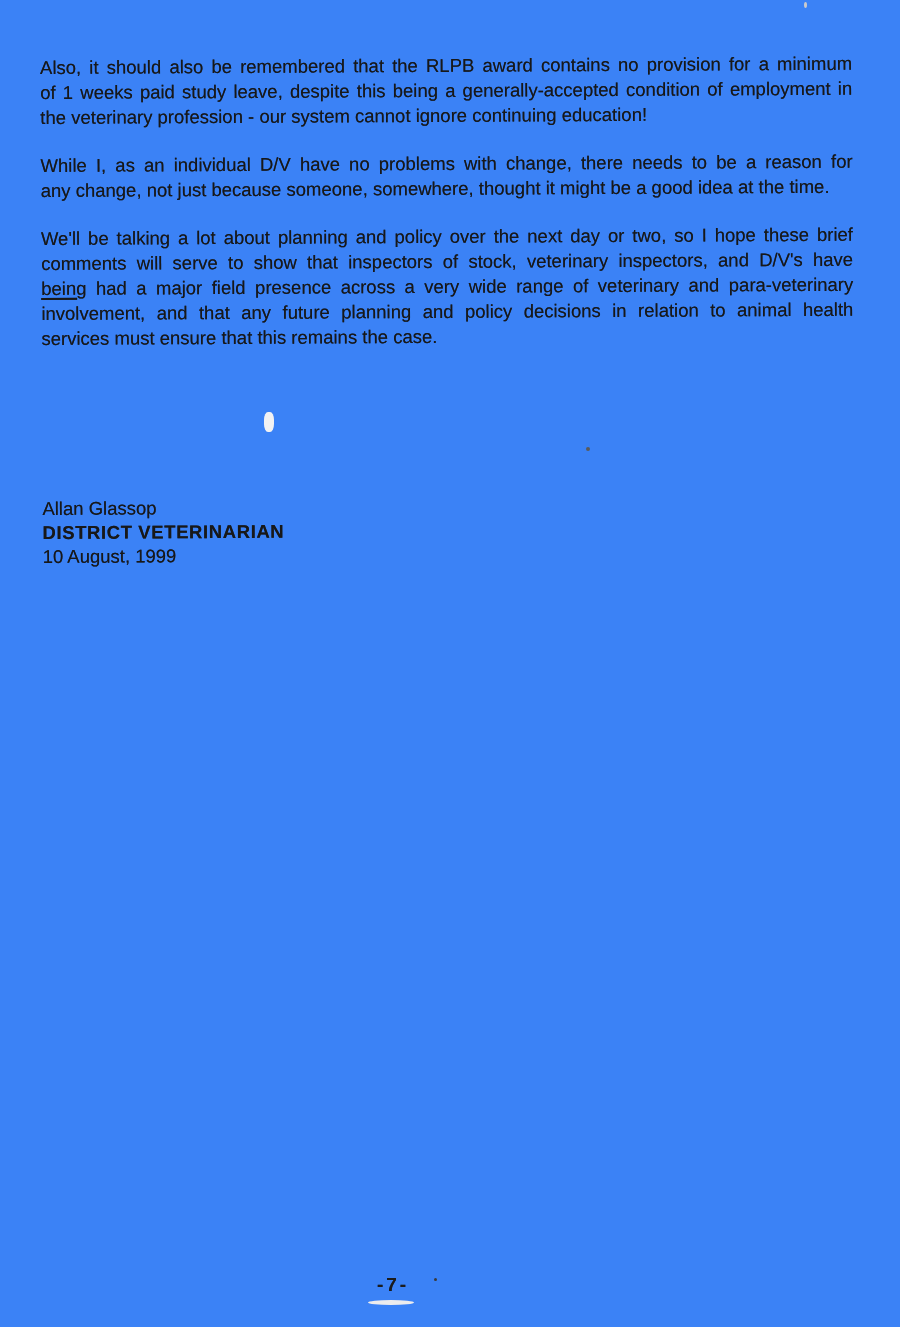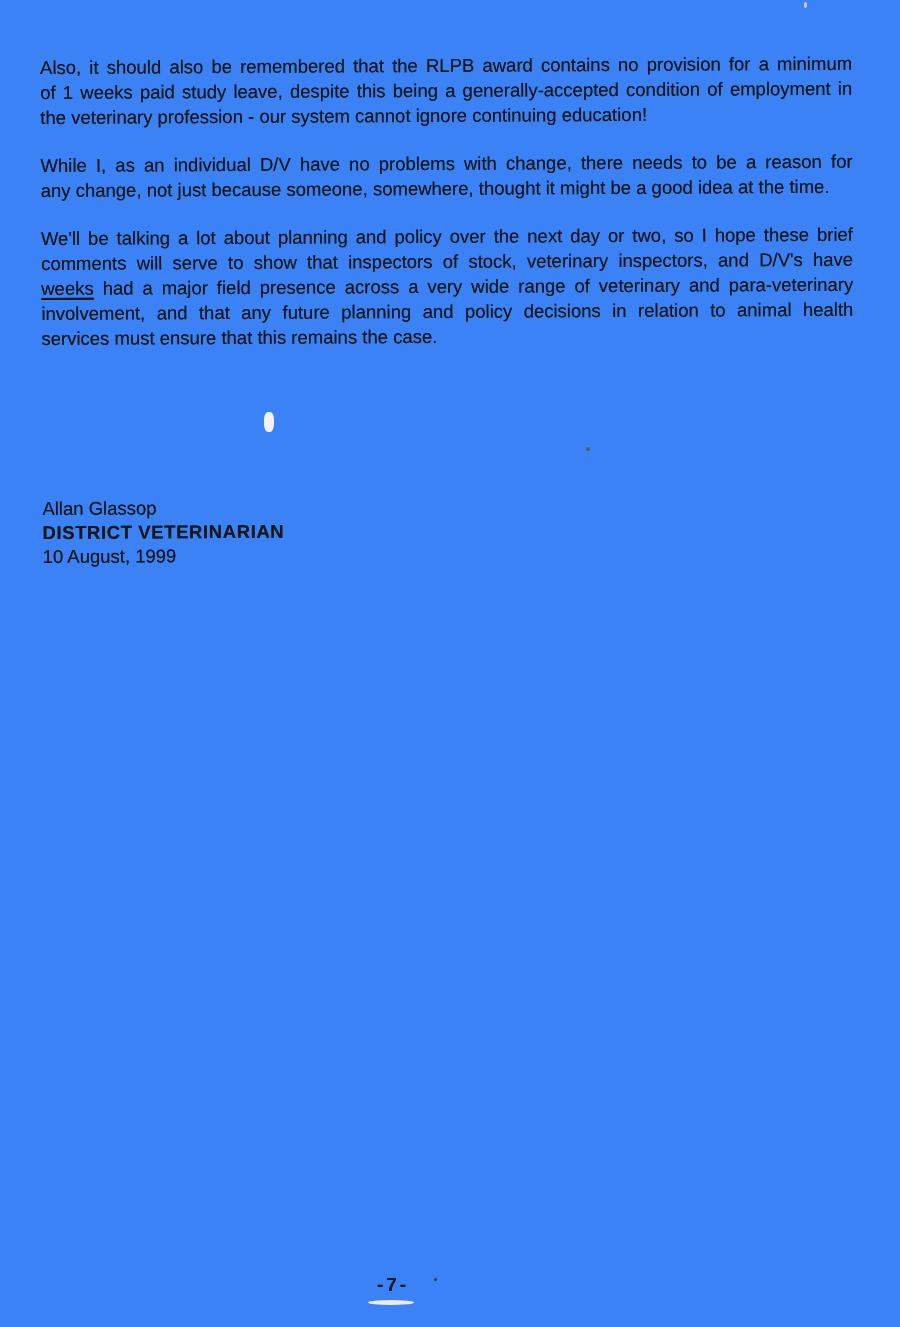--- a/index.html
+++ b/index.html
@@ -78,21 +78,21 @@
     </div>
 
     <div class="para">
       <div class="line jline">While I, as an individual D/V have no problems with change, there needs to be a reason for</div>
       <div class="line lline">any change, not just because someone, somewhere, thought it might be a good idea at the time.</div>
     </div>
 
     <div class="para">
       <div class="line jline">We'll be talking a lot about planning and policy over the next day or two, so I hope these brief</div>
       <div class="line jline">comments will serve to show that inspectors of stock, veterinary inspectors, and D/V's have</div>
-      <div class="line jline"><span class="u">weeks</span><span> had a major field presence across a very wide range of veterinary and para-veterinary</span></div>
+      <div class="line jline"><span class="u">being</span><span> had a major field presence across a very wide range of veterinary and para-veterinary</span></div>
       <div class="line jline">involvement, and that any future planning and policy decisions in relation to animal health</div>
       <div class="line lline">services must ensure that this remains the case.</div>
     </div>
 
     <div class="signature">
       <div>Allan Glassop</div>
       <div class="sig-title">DISTRICT VETERINARIAN</div>
       <div>10 August, 1999</div>
     </div>
 

